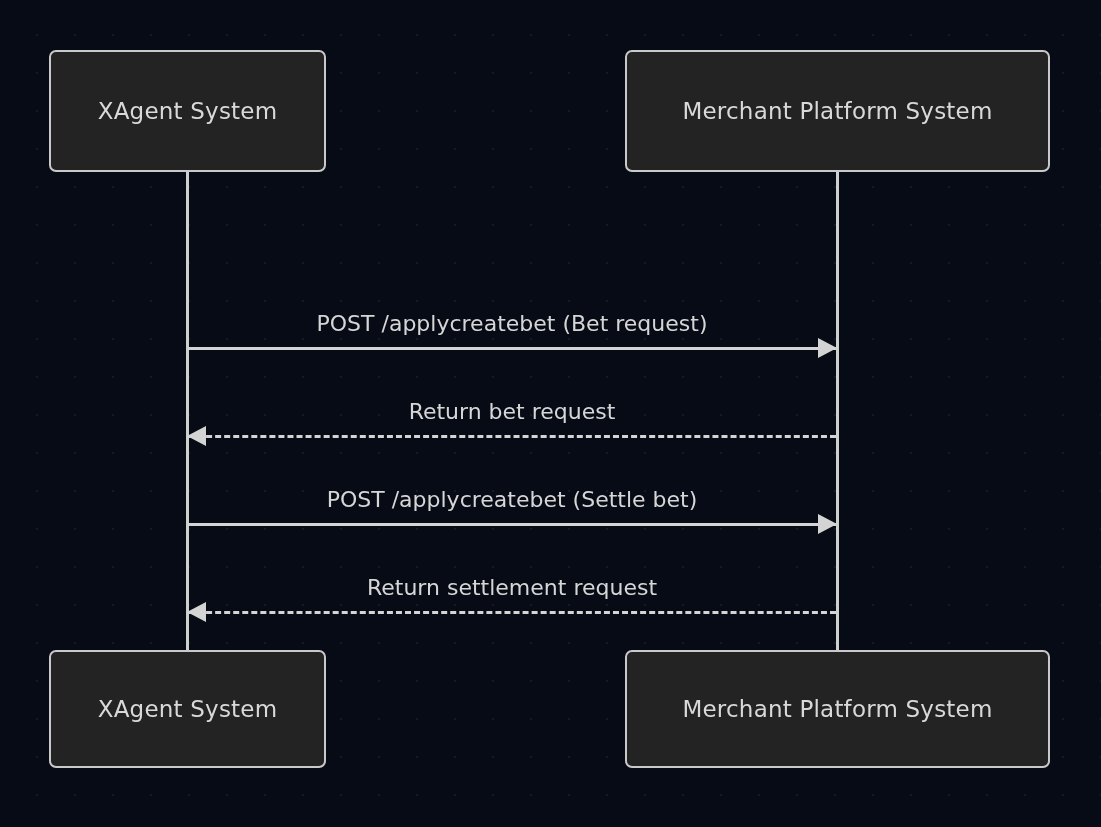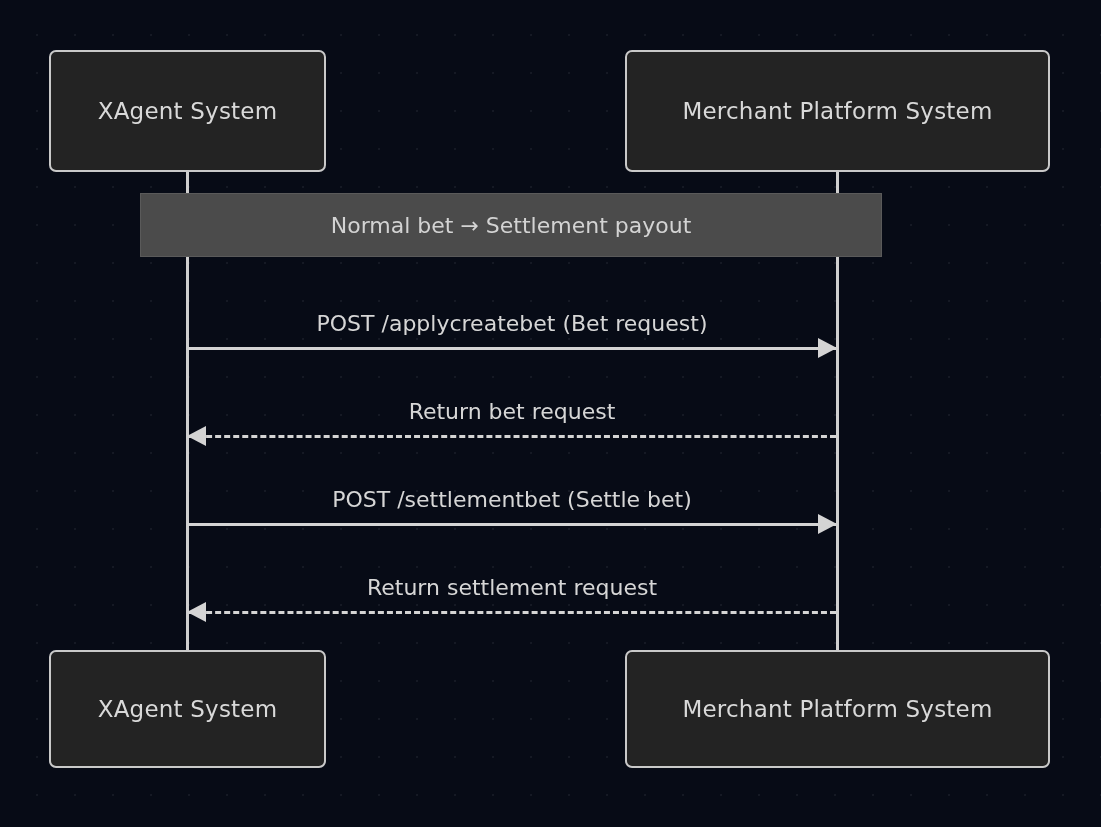--- a/index.html
+++ b/index.html
@@ -111,40 +111,37 @@
   <div class="lifeline" style="left:836px; top:172px; height:482px;"></div>
 
   <div class="actor-box" style="left:49px; top:50px; width:277px; height:122px;">
     <span>XAgent System</span>
   </div>
 
   <div class="actor-box" style="left:625px; top:50px; width:425px; height:122px;">
     <span>Merchant Platform System</span>
   </div>
 
-  <div class="group-bar" style="left:140px; top:193px; width:742px; height:64px;">
-    <span>Normal bet → Settlement payout</span>
-  </div>
 
   <div class="msg to-right" style="left:188px; top:347px; width:648px;">
     <div class="line"></div>
     <div class="head"></div>
     <div class="label">POST /applycreatebet (Bet request)</div>
   </div>
 
   <div class="msg to-left dashed" style="left:188px; top:435px; width:648px;">
     <div class="line"></div>
     <div class="head"></div>
     <div class="label">Return bet request</div>
   </div>
 
   <div class="msg to-right" style="left:188px; top:523px; width:648px;">
     <div class="line"></div>
     <div class="head"></div>
-    <div class="label">POST /settlementbet (Settle bet)</div>
+    <div class="label">POST /applycreatebet (Settle bet)</div>
   </div>
 
   <div class="msg to-left dashed" style="left:188px; top:611px; width:648px;">
     <div class="line"></div>
     <div class="head"></div>
     <div class="label">Return settlement request</div>
   </div>
 
   <div class="actor-box" style="left:49px; top:650px; width:277px; height:118px;">
     <span>XAgent System</span>

